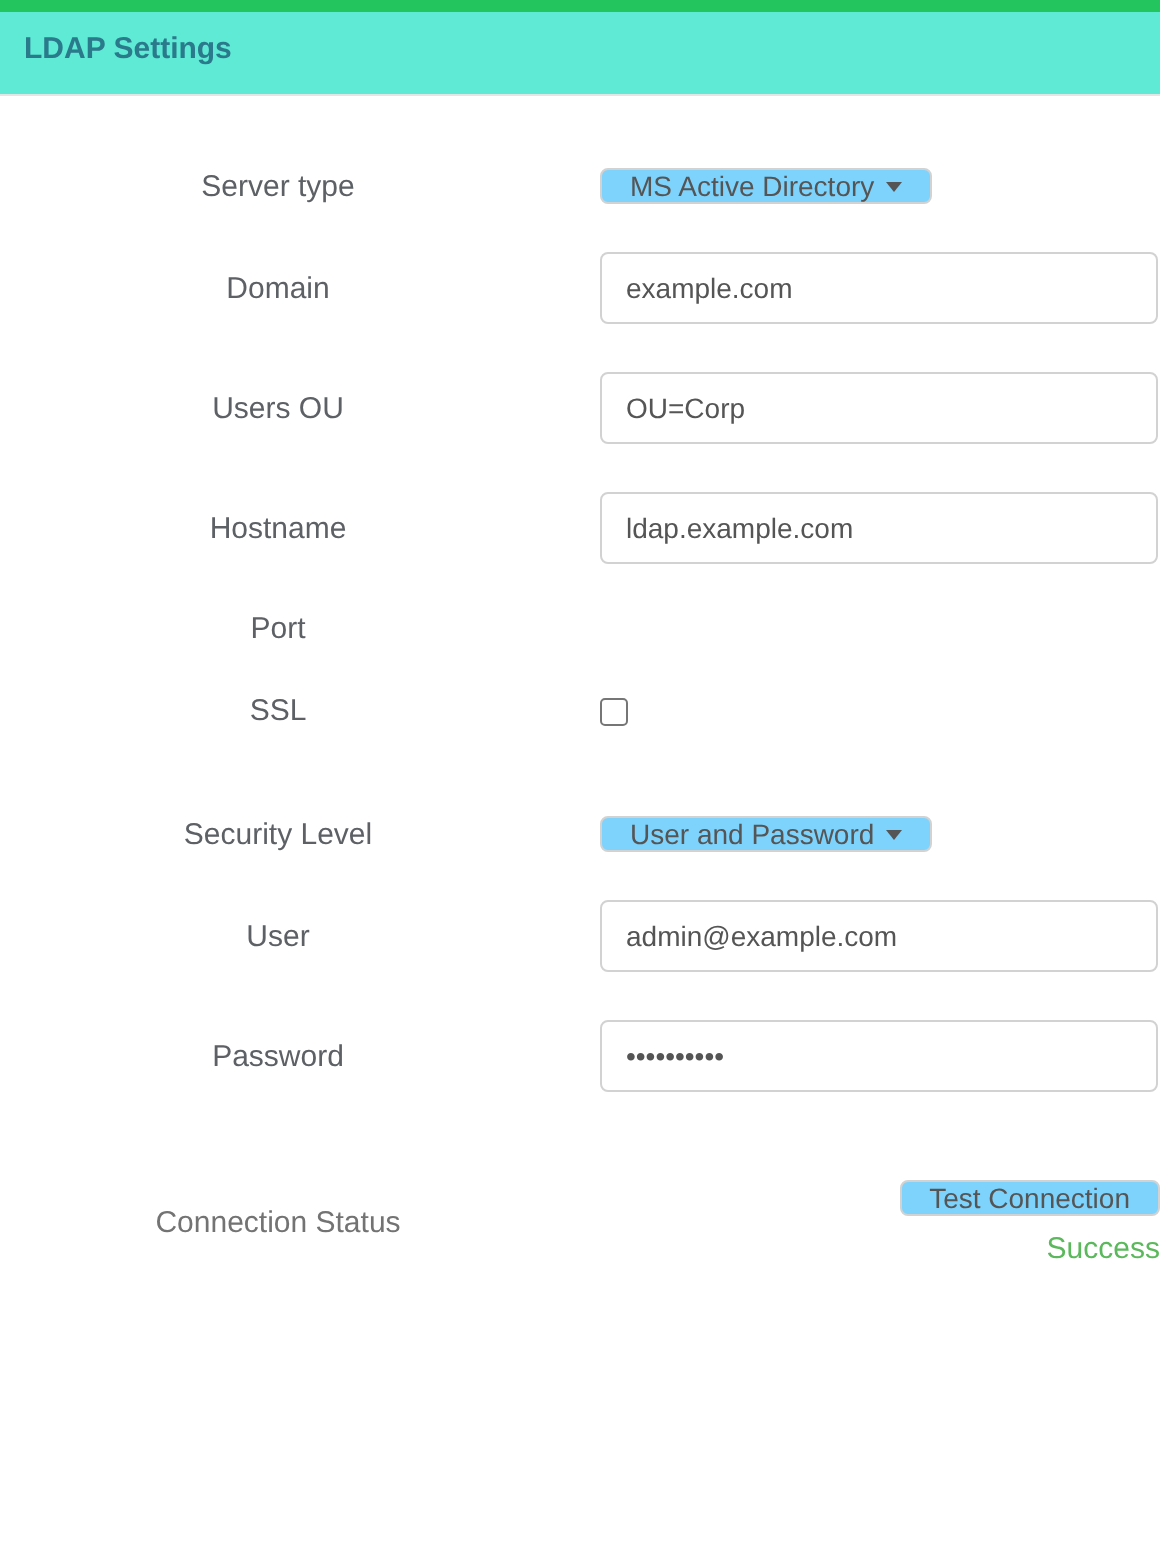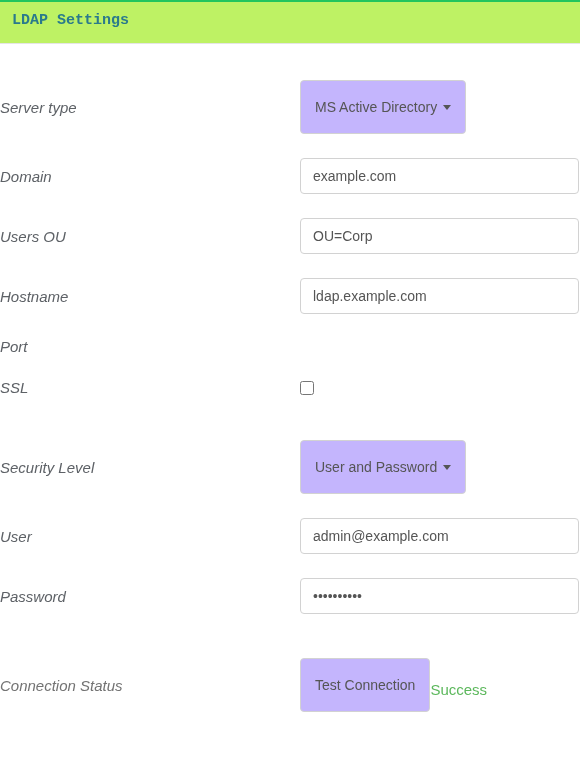--- a/index.html
+++ b/index.html
@@ -4,64 +4,62 @@
 <style>
   * { box-sizing: border-box; margin: 0; padding: 0; }
   body {
     font-family: "Helvetica Neue", Helvetica, Arial, sans-serif;
     font-size: 14px;
     color: #555;
     background: #fff;
     width: 580px;
   }
   .panel-header {
-    border-top: 2px solid #22c55e;
+    border-top: 6px solid #22c55e;
     border-bottom: 1px solid #e5e5e5;
     padding: 10px 12px 14px;
-    background: #bef264;
-    font-family: Liberation Mono, monospace;
+    background: #5eead4;
   }
   .panel-title {
     color: #2a7a8c;
     font-size: 15px;
     font-weight: 600;
   }
   .form {
     padding-top: 36px;
   }
   .form-row {
     display: flex;
     align-items: center;
     margin-bottom: 24px;
   }
   .form-row.extra-gap { margin-bottom: 44px; }
   .label-col {
     width: 300px;
-    text-align: left;
+    text-align: center;
     padding-right: 22px;
     color: #5d6166;
     font-size: 15px;
-    font-style: italic;
   }
   .field-col {
     flex: 1;
     display: flex;
     align-items: center;
   }
   .field-col.stacked {
-    flex-direction: row;
-    align-items: center;
+    flex-direction: column;
+    align-items: flex-end;
   }
   .btn {
     display: inline-flex;
     align-items: center;
-    background: #c4b5fd;
+    background: #7dd3fc;
     border: 1px solid #d2d2d2;
     border-radius: 4px;
-    padding: 18px 14px;
+    padding: 0 14px;
     font-size: 14px;
     color: #555;
     cursor: pointer;
     font-family: inherit;
   }
   .btn .caret {
     margin-left: 6px;
     width: 0; height: 0;
     border-left: 4px solid transparent;
     border-right: 4px solid transparent;

